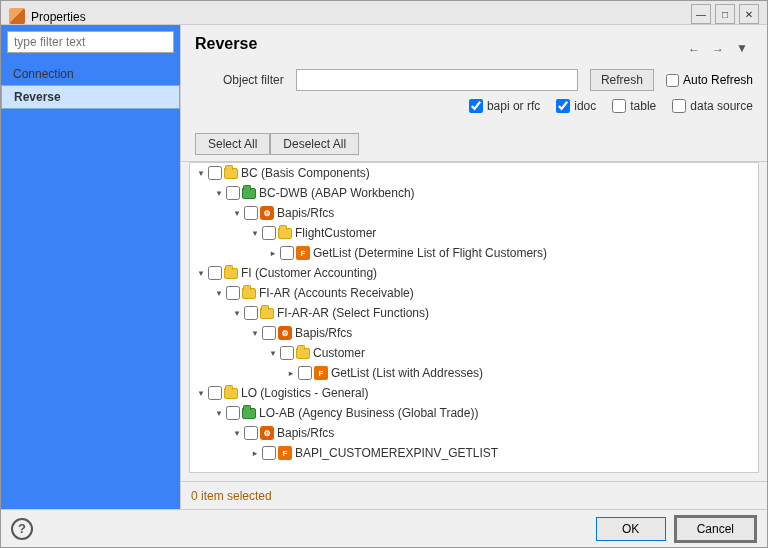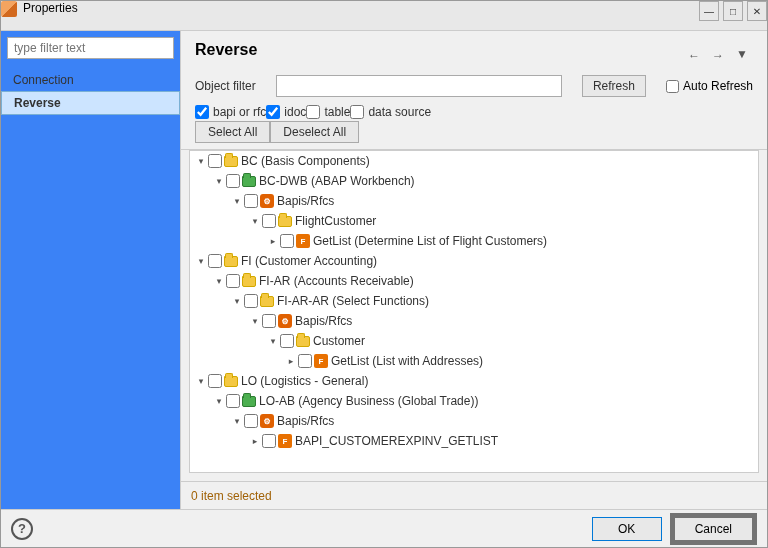--- a/index.html
+++ b/index.html
@@ -20,23 +20,23 @@
       background: #f0f0f0;
       border: 1px solid #999;
       display: flex;
       flex-direction: column;
       box-shadow: 2px 2px 8px rgba(0,0,0,0.3);
     }
     .title-bar {
       background: #e8e8e8;
       border-bottom: 1px solid #ccc;
       display: flex;
-      align-items: flex-start;
-      height: 30px;
-      padding: 0 0;
+      align-items: flex-end;
+      height: 24px;
+      padding: 0 8px;
       flex-shrink: 0;
     }
     .title-bar-icon {
       width: 16px;
       height: 16px;
       margin-right: 6px;
       background: linear-gradient(135deg, #f4a460 50%, #d2691e 50%);
       border-radius: 2px;
       flex-shrink: 0;
     }
@@ -125,22 +125,23 @@
       cursor: pointer;
       display: flex;
       align-items: center;
       justify-content: center;
       color: #555;
       font-size: 12px;
     }
     .object-filter-row {
       display: flex;
       align-items: center;
-      gap: 20px;
+      gap: 12px;
       margin-bottom: 8px;
+      margin-left: 28px;
     }
     .filter-label {
       font-size: 12px;
       color: #333;
     }
     .object-filter-input {
       flex: 1;
       padding: 3px 6px;
       border: 1px solid #aaa;
       font-size: 12px;
@@ -157,24 +158,25 @@
       color: #333;
     }
     .auto-refresh-row {
       display: flex;
       align-items: center;
       gap: 4px;
     }
     .checkbox-row {
       display: flex;
       align-items: center;
-      gap: 0;
-      margin-bottom: 2px;
-      font-size: 12px;
-      color: #333;
+      gap: 16px;
+      margin-bottom: 20px;
+      font-size: 12px;
+      color: #333;
+      justify-content: flex-end;
     }
     .checkbox-item {
       display: flex;
       align-items: center;
       gap: 4px;
       cursor: pointer;
     }
     .checkbox-item input[type=checkbox] {
       width: 14px;
       height: 14px;
@@ -304,21 +306,21 @@
       border-top: 1px solid #ccc;
       display: flex;
       align-items: center;
       justify-content: flex-end;
       padding: 0 10px;
       gap: 8px;
       flex-shrink: 0;
     }
     .bottom-btn {
       padding: 4px 20px;
-      border: 5px solid #737373;
+      border: 3px solid #737373;
       background: #e8e8e8;
       cursor: pointer;
       font-size: 12px;
       min-width: 70px;
       text-align: center;
     }
     .bottom-btn.ok {
       border: 1px solid #0078d7;
     }
     .help-icon {

